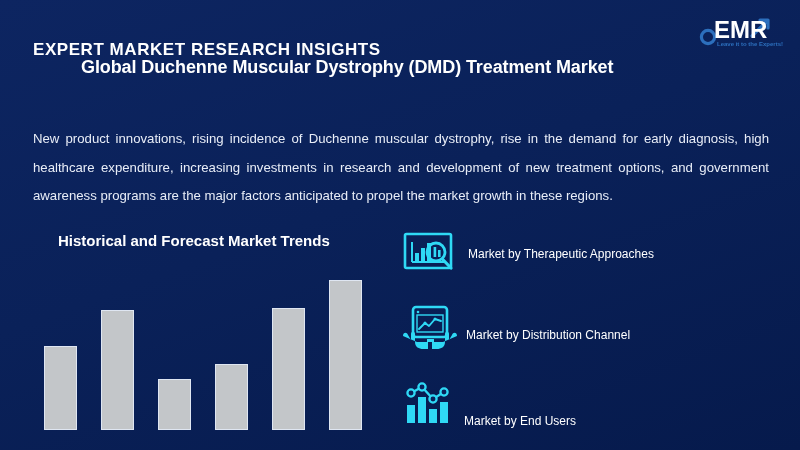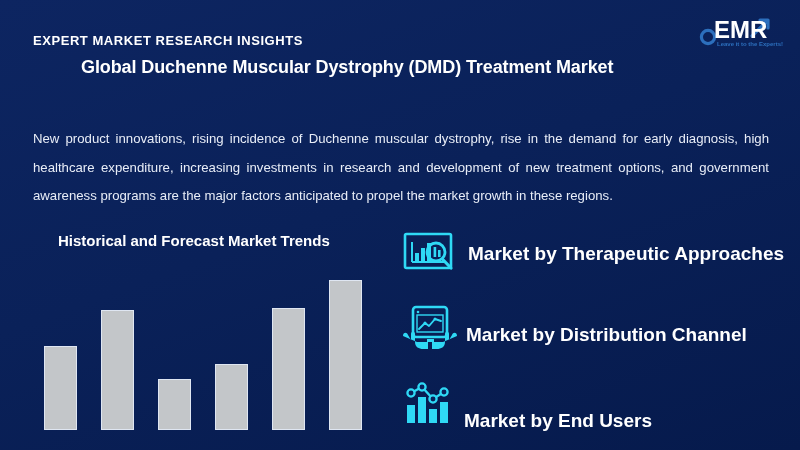--- a/index.html
+++ b/index.html
@@ -19,22 +19,22 @@
     width: 800px;
     height: 450px;
     background: linear-gradient(160deg, #0d2561 0%, #0a2159 45%, #061a4c 100%);
     overflow: hidden;
   }
 
   
   .kicker {
     position: absolute;
     left: 33px;
-    top: 33px;
-    font-size: 13px;
+    top: 40px;
+    font-size: 17px;
     font-weight: bold;
     letter-spacing: 0.55px;
     color: #ffffff;
     white-space: nowrap;
   }
   .logo {
     position: absolute;
     right: 12px;
     top: 6px;
     width: 96px;
@@ -108,22 +108,22 @@
   }
   .row .ico {
     width: 66px;
     height: 56px;
     flex: 0 0 66px;
     display: flex;
     align-items: center;
     justify-content: center;
   }
   .row .lbl {
-    font-size: 19px;
-    font-weight: bold;
+    font-size: 12px;
+    font-weight: normal;
     color: #ffffff;
     white-space: nowrap;
     margin-left: 4px;
   }
   .row:nth-child(2) .lbl { margin-left: 2px; margin-top: 12px; }
   .row:nth-child(3) .lbl { margin-left: 0px; margin-top: 34px; }
 </style>
 </head>
 <body>
 

